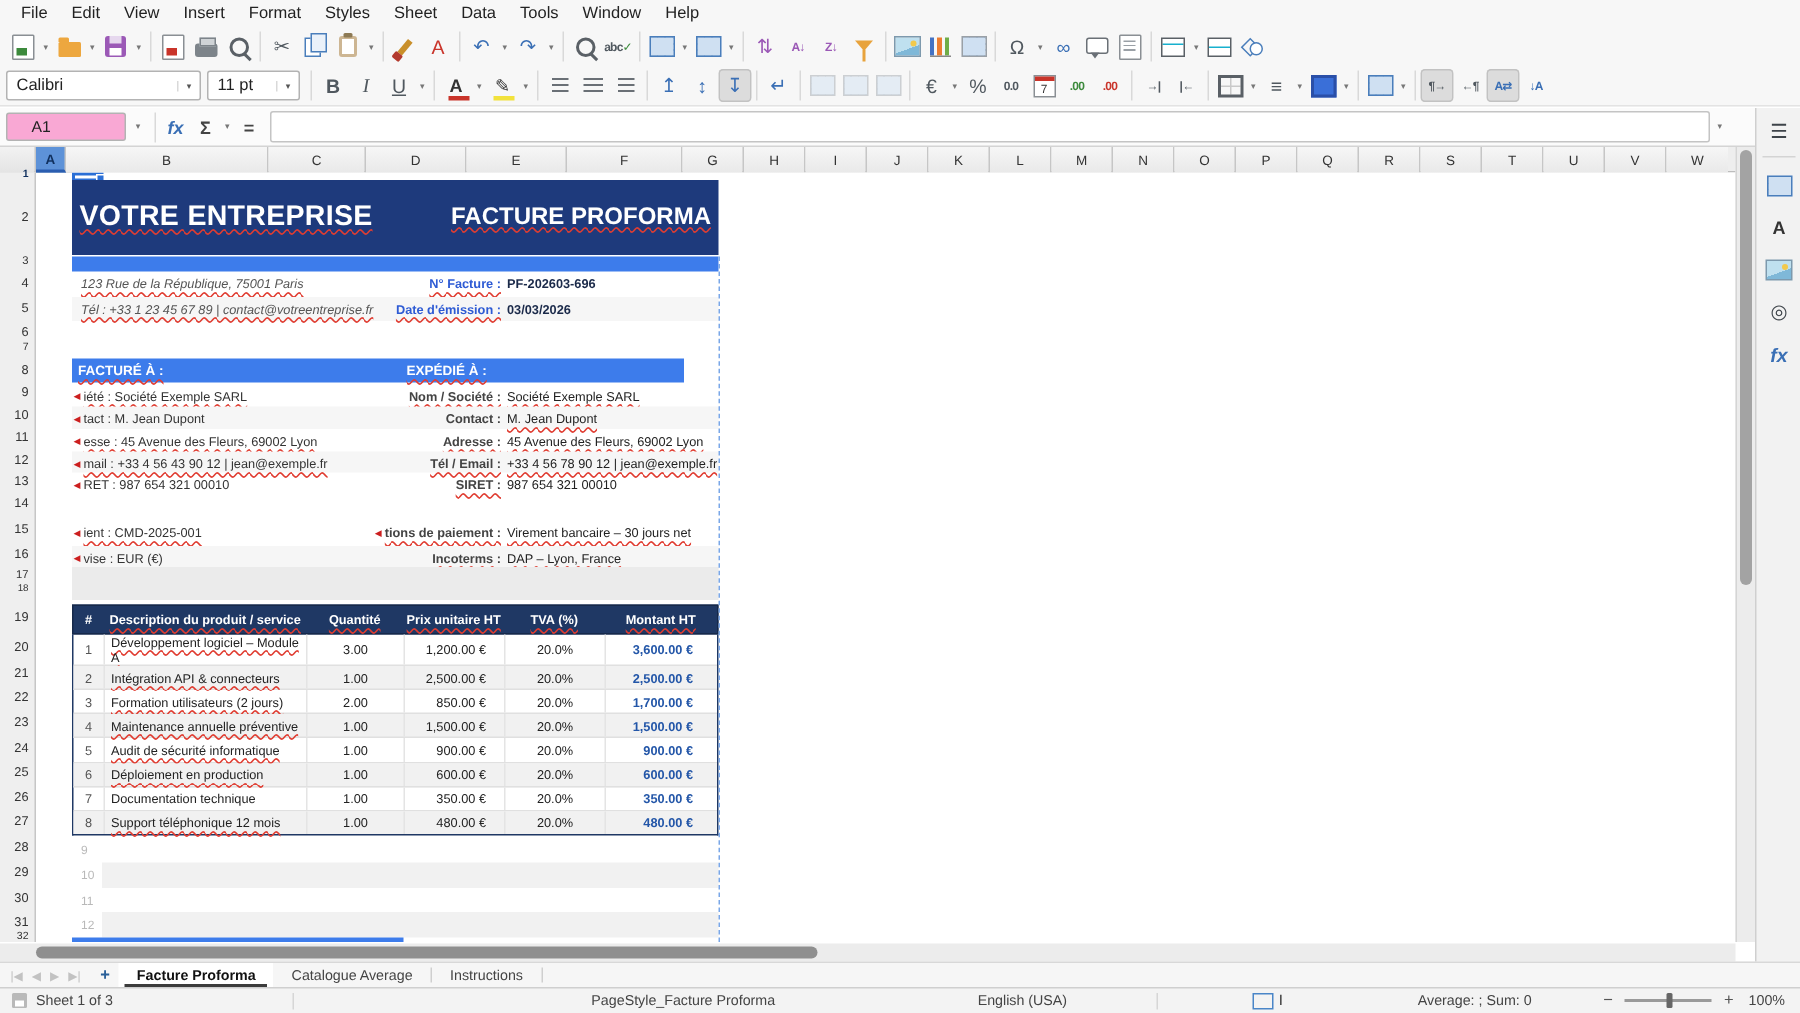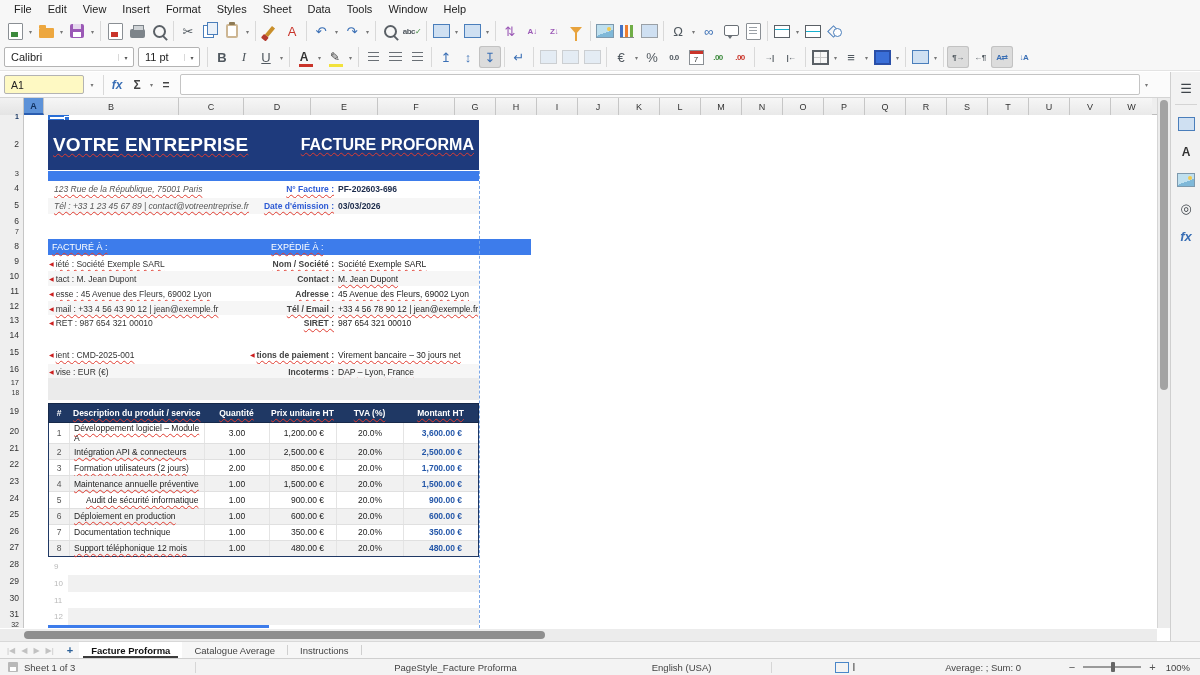--- a/index.html
+++ b/index.html
@@ -62,21 +62,21 @@
   .i-shapes{width:13px;height:11px;position:relative;}
   .i-shapes::before{content:"";position:absolute;left:0;top:1px;width:7px;height:7px;border:1px solid #4a7ebb;transform:rotate(45deg);}
   .i-shapes::after{content:"";position:absolute;right:0;bottom:0;width:7px;height:7px;border:1px solid #4a7ebb;border-radius:50%;background:#fff;}
   .swA{position:relative;font-weight:bold;font-size:12px;color:#333;}
   .swA .bar{position:absolute;left:-1px;bottom:-3px;width:14px;height:3px;}
   .combo{height:20px;background:#fff;border:1px solid #b3b3b3;border-radius:2px;display:flex;align-items:center;box-sizing:border-box;margin-right:4px;}
   .combo .cv{font-size:11px;color:#222;padding:0 6px;flex:1;white-space:nowrap;overflow:hidden;}
   .combo .ca{width:14px;font-size:6px;color:#555;text-align:center;border-left:1px solid #d9d9d9;}
   
   .fxbar{position:absolute;left:0;top:72px;width:1200px;height:26px;background:#fbfbfb;border-bottom:1px solid #d4d4d4;display:flex;align-items:center;padding-left:4px;box-sizing:border-box;}
-  .namebox{width:80px;height:19px;background:#fef9c3;border:1px solid #b3b3b3;border-radius:2px;font-size:10.5px;color:#222;display:flex;align-items:center;padding-left:6px;box-sizing:border-box;}
+  .namebox{width:80px;height:19px;background:#f9a8d4;border:1px solid #b3b3b3;border-radius:2px;font-size:10.5px;color:#222;display:flex;align-items:center;padding-left:16px;box-sizing:border-box;}
   .fxbtn{width:20px;text-align:center;font-size:12px;color:#3a6fb5;font-style:italic;font-weight:bold;}
   .fxinput{height:19px;background:#fff;border:1px solid #c4c4c4;border-radius:2px;flex:0 0 958px;margin-left:4px;}
   
   .colheads{position:absolute;left:0;top:98px;width:1157px;height:17px;display:flex;background:#eee;border-bottom:1px solid #bdbdbd;box-sizing:border-box;}
   .ch{height:17px;border-right:1px solid #c6c6c6;background:linear-gradient(#f6f6f6,#e9e9e9);font-size:9px;color:#333;display:flex;align-items:center;justify-content:center;box-sizing:border-box;flex:0 0 auto;}
   .ch.sel{background:#5d92d8;color:#10305e;font-weight:bold;border-bottom:2px solid #2a5db0;}
   .corner{width:24px;background:linear-gradient(#f2f2f2,#e4e4e4);}
   
   .rowheads{position:absolute;left:0;top:115px;width:24px;height:513px;background:#efefef;border-right:1px solid #c6c6c6;box-sizing:border-box;}
   .rn{position:absolute;right:4px;font-size:8.5px;color:#333;}
@@ -89,21 +89,21 @@
   .banner .co{color:#fff;font-weight:bold;font-size:19px;letter-spacing:.2px;}
   .banner .ti{color:#fff;font-weight:bold;font-size:16px;}
   .strip{left:0;top:56px;width:431px;height:10px;background:#3d7ceb;}
   .irow{left:0;width:431px;height:16px;font-size:8.5px;color:#333;}
   .ileft{position:absolute;left:6px;top:3px;white-space:nowrap;}
   .gray-it{color:#555;font-style:italic;}
   .rlabel{position:absolute;left:0;top:3px;width:286px;text-align:right;white-space:nowrap;font-weight:bold;color:#444;}
   .rlabel.blue{color:#2e5bd4;}
   .rvalue{position:absolute;left:290px;top:3px;white-space:nowrap;font-weight:bold;color:#1b2a4a;}
   .rvalue.norm{font-weight:normal;color:#222;}
-  .band{left:0;top:124px;width:483px;height:16px;background:#3d7ceb;color:#fff;font-size:9px;font-weight:normal;}
+  .band{left:0;top:124px;width:408px;height:16px;background:#3d7ceb;color:#fff;font-size:9px;font-weight:bold;}
   .band span{position:absolute;top:3px;}
   .marker{color:#cc1f1f;font-size:6px;vertical-align:1px;margin-right:2px;}
   .zebra{background:#f6f6f6;}
   .grayband{left:0;top:263px;width:431px;height:22px;background:#ebebeb;}
   
   .tblhead{left:0;top:288px;width:431px;height:20px;background:#1f3864;display:flex;color:#fff;font-size:8.5px;font-weight:bold;border:1px solid #16294a;box-sizing:border-box;}
   .tblhead div{display:flex;align-items:center;justify-content:center;box-sizing:border-box;}
   .tblbody{left:0;top:308px;width:431px;height:134px;display:flex;flex-direction:column;border:1px solid #1f3864;border-top:none;box-sizing:border-box;}
   .trow{flex:1;display:flex;font-size:8.5px;color:#222;border-bottom:1px solid #e0e0e0;box-sizing:border-box;}
   .trow:last-child{border-bottom:none;}
@@ -529,21 +529,21 @@
       <div class="trow alt">
         <div class="td cen num" style="width:20px">4</div>
         <div class="td sq" style="width:135px;padding-left:4px">Maintenance annuelle préventive</div>
         <div class="td cen" style="width:65px">1.00</div>
         <div class="td rgt" style="width:67px;padding-right:12px">1,500.00 €</div>
         <div class="td cen" style="width:67px">20.0%</div>
         <div class="td rgt amt" style="width:75px;padding-right:16px">1,500.00 €</div>
       </div>
       <div class="trow">
         <div class="td cen num" style="width:20px">5</div>
-        <div class="td sq" style="width:135px;padding-left:16px">Audit de sécurité informatique</div>
+        <div class="td sq" style="width:135px;padding-left:4px">Audit de sécurité informatique</div>
         <div class="td cen" style="width:65px">1.00</div>
         <div class="td rgt" style="width:67px;padding-right:12px">900.00 €</div>
         <div class="td cen" style="width:67px">20.0%</div>
         <div class="td rgt amt" style="width:75px;padding-right:16px">900.00 €</div>
       </div>
       <div class="trow alt">
         <div class="td cen num" style="width:20px">6</div>
         <div class="td sq" style="width:135px;padding-left:4px">Déploiement en production</div>
         <div class="td cen" style="width:65px">1.00</div>
         <div class="td rgt" style="width:67px;padding-right:12px">600.00 €</div>

